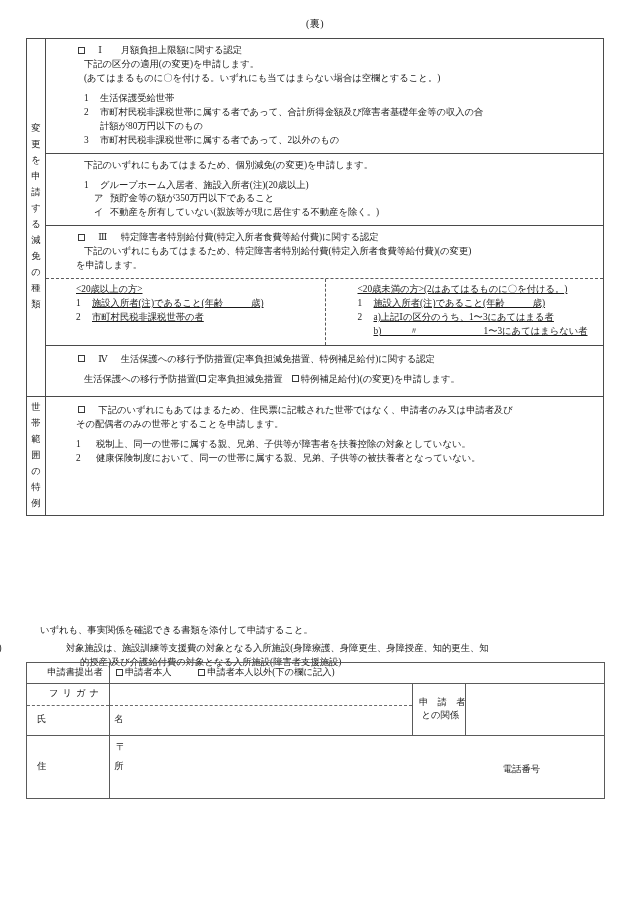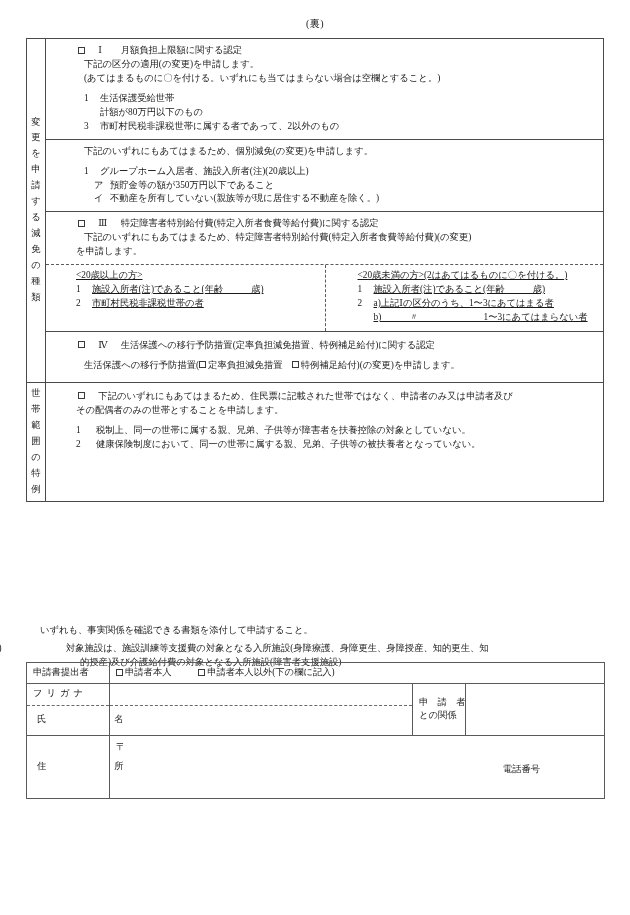--- a/index.html
+++ b/index.html
@@ -149,21 +149,21 @@
     table-layout: fixed;
     font-size: 9.3px;
   }
   .bottom-table td {
     border: 1px solid #5a5a5a;
     padding: 3px 6px;
     vertical-align: middle;
     box-sizing: border-box;
   }
   .lbl-cell {
-    text-align: left;
+    text-align: right;
     white-space: nowrap;
   }
   .spread {
     display: inline-block;
     letter-spacing: 4px;
   }
   .spread-wide {
     display: inline-block;
     letter-spacing: 10px;
     padding-left: 4px;
@@ -215,20 +215,23 @@
           <span class="rn" style="padding-left:10px">Ⅰ</span>
           <span>月額負担上限額に関する認定</span>
         </div>
         <div class="line ind1">下記の区分の適用(の変更)を申請します。</div>
         <div class="line ind1">(あてはまるものに〇を付ける。いずれにも当てはまらない場合は空欄とすること。)</div>
         <div class="spacer-sm"></div>
         <div class="line ind1">
           <span class="num">1</span><span>生活保護受給世帯</span>
         </div>
         <div class="line ind1">
+          <span class="num">2</span><span>市町村民税非課税世帯に属する者であって、合計所得金額及び障害者基礎年金等の収入の合</span>
+        </div>
+        <div class="line ind1">
           <span class="num"></span><span>計額が80万円以下のもの</span>
         </div>
         <div class="line ind1">
           <span class="num">3</span><span>市町村民税非課税世帯に属する者であって、2以外のもの</span>
         </div>
       </div>
 
       <div class="block">
         <div class="line ind1">下記のいずれにもあてはまるため、個別減免(の変更)を申請します。</div>
         <div class="spacer-sm"></div>

